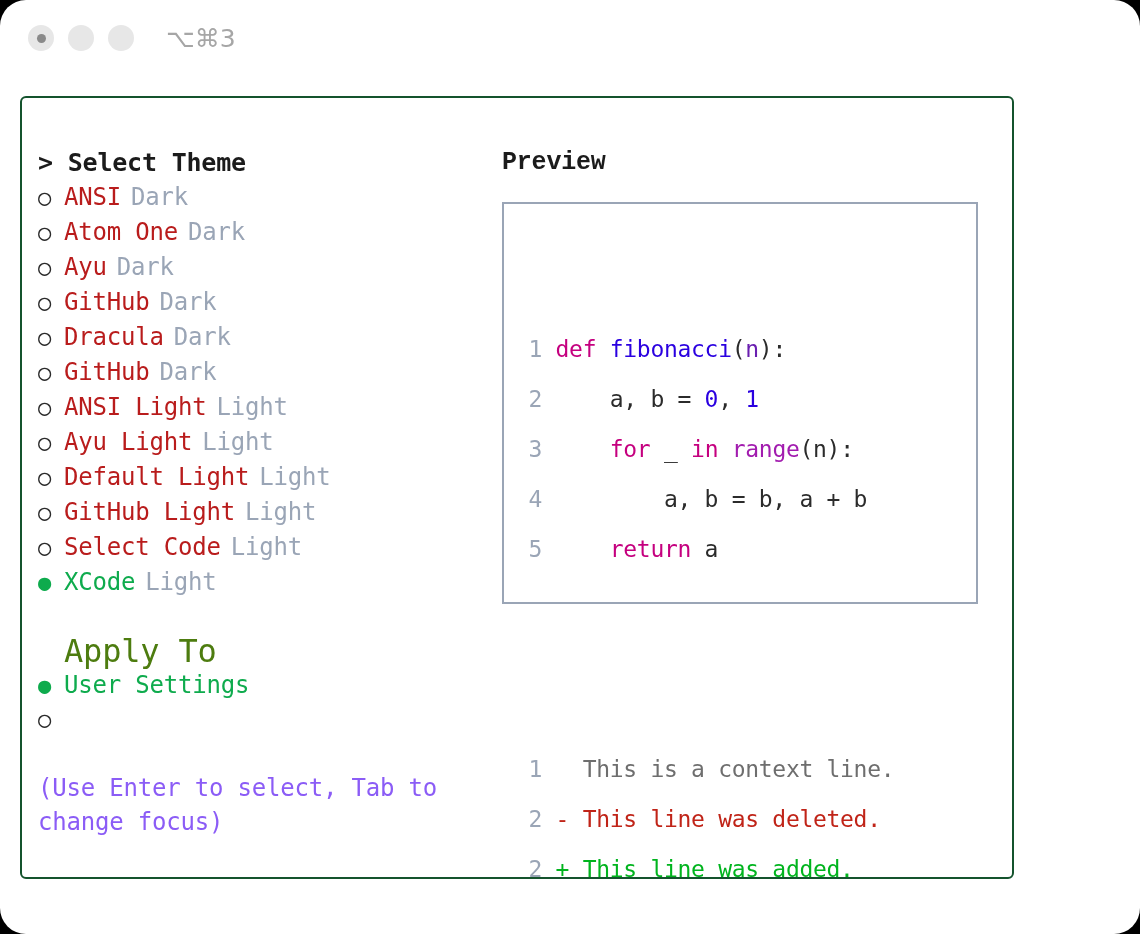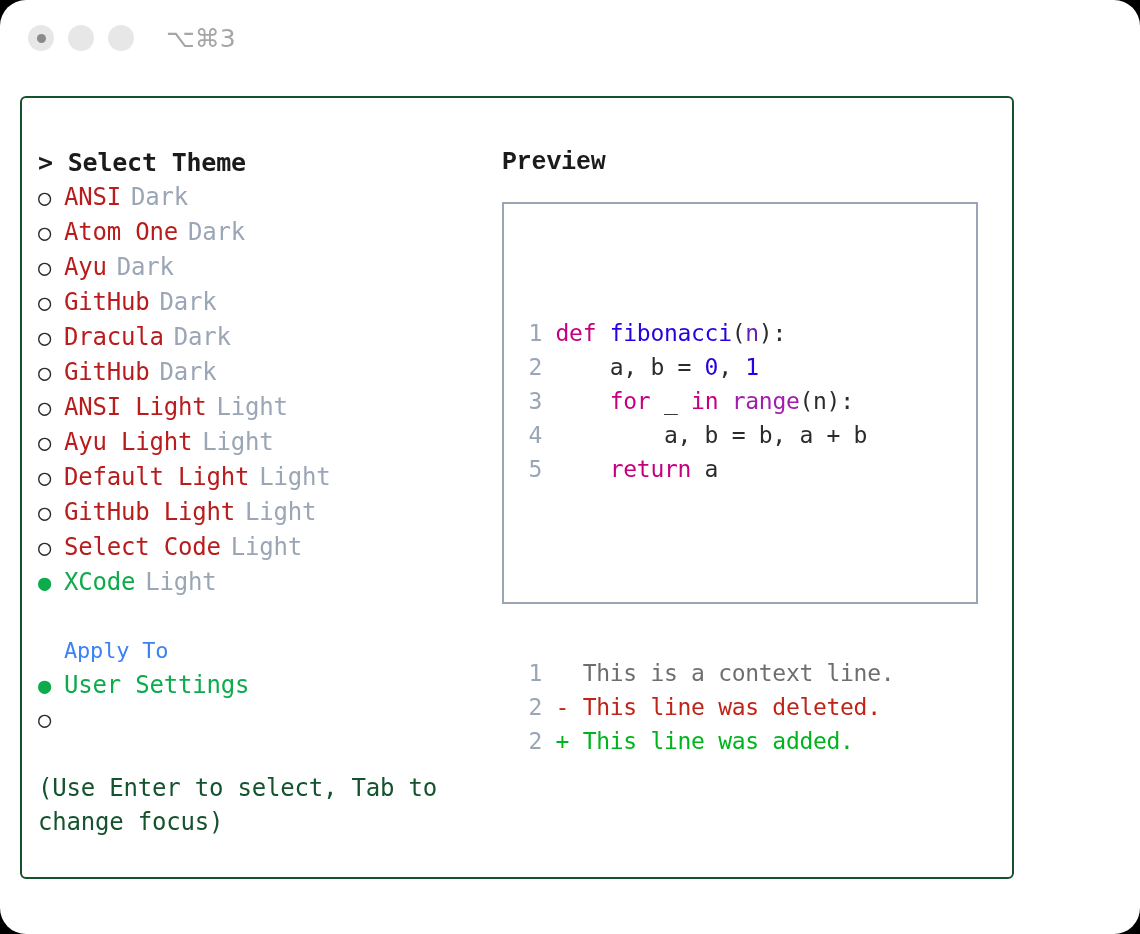--- a/index.html
+++ b/index.html
@@ -125,32 +125,32 @@
   .opt-label.sel { color: #0eab4d; }
   .opt-tag {
     color: #9aa5b6;
     padding-left: 10px;
     text-align: center;
   }
 
   .section-gap { height: 34px; }
 
   .apply-head {
-    font-size: 22px;
-    color: #3b82f6;
+    font-size: 32px;
+    color: #4d7c0f;
     line-height: 34px;
     white-space: pre;
     padding-left: 26px;
     letter-spacing: -0.2px;
   }
 
   .hint {
     margin-top: 34px;
     font-size: 24px;
-    color: #14532d;
+    color: #8b5cf6;
     line-height: 34px;
     width: 400px;
     white-space: pre-wrap;
     letter-spacing: -0.2px;
   }
 
   
   .right-col {
     position: absolute;
     left: 480px;
@@ -177,21 +177,21 @@
   }
   .code {
     position: absolute;
     left: 16px;
     top: 44px;
     font-size: 23px;
     line-height: 34px;
     white-space: pre;
     letter-spacing: -0.3px;
   }
-  .code-line { white-space: pre; }
+  .code-line { white-space: pre; margin-top: 16px; }
   .ln {
     color: #9aa5b6;
     display: inline-block;
     width: 22px;
     text-align: right;
   }
   .blank-line { height: 34px; }
 
   .k  { color: #c5007f; }  
   .fn { color: #2a00e0; }  

